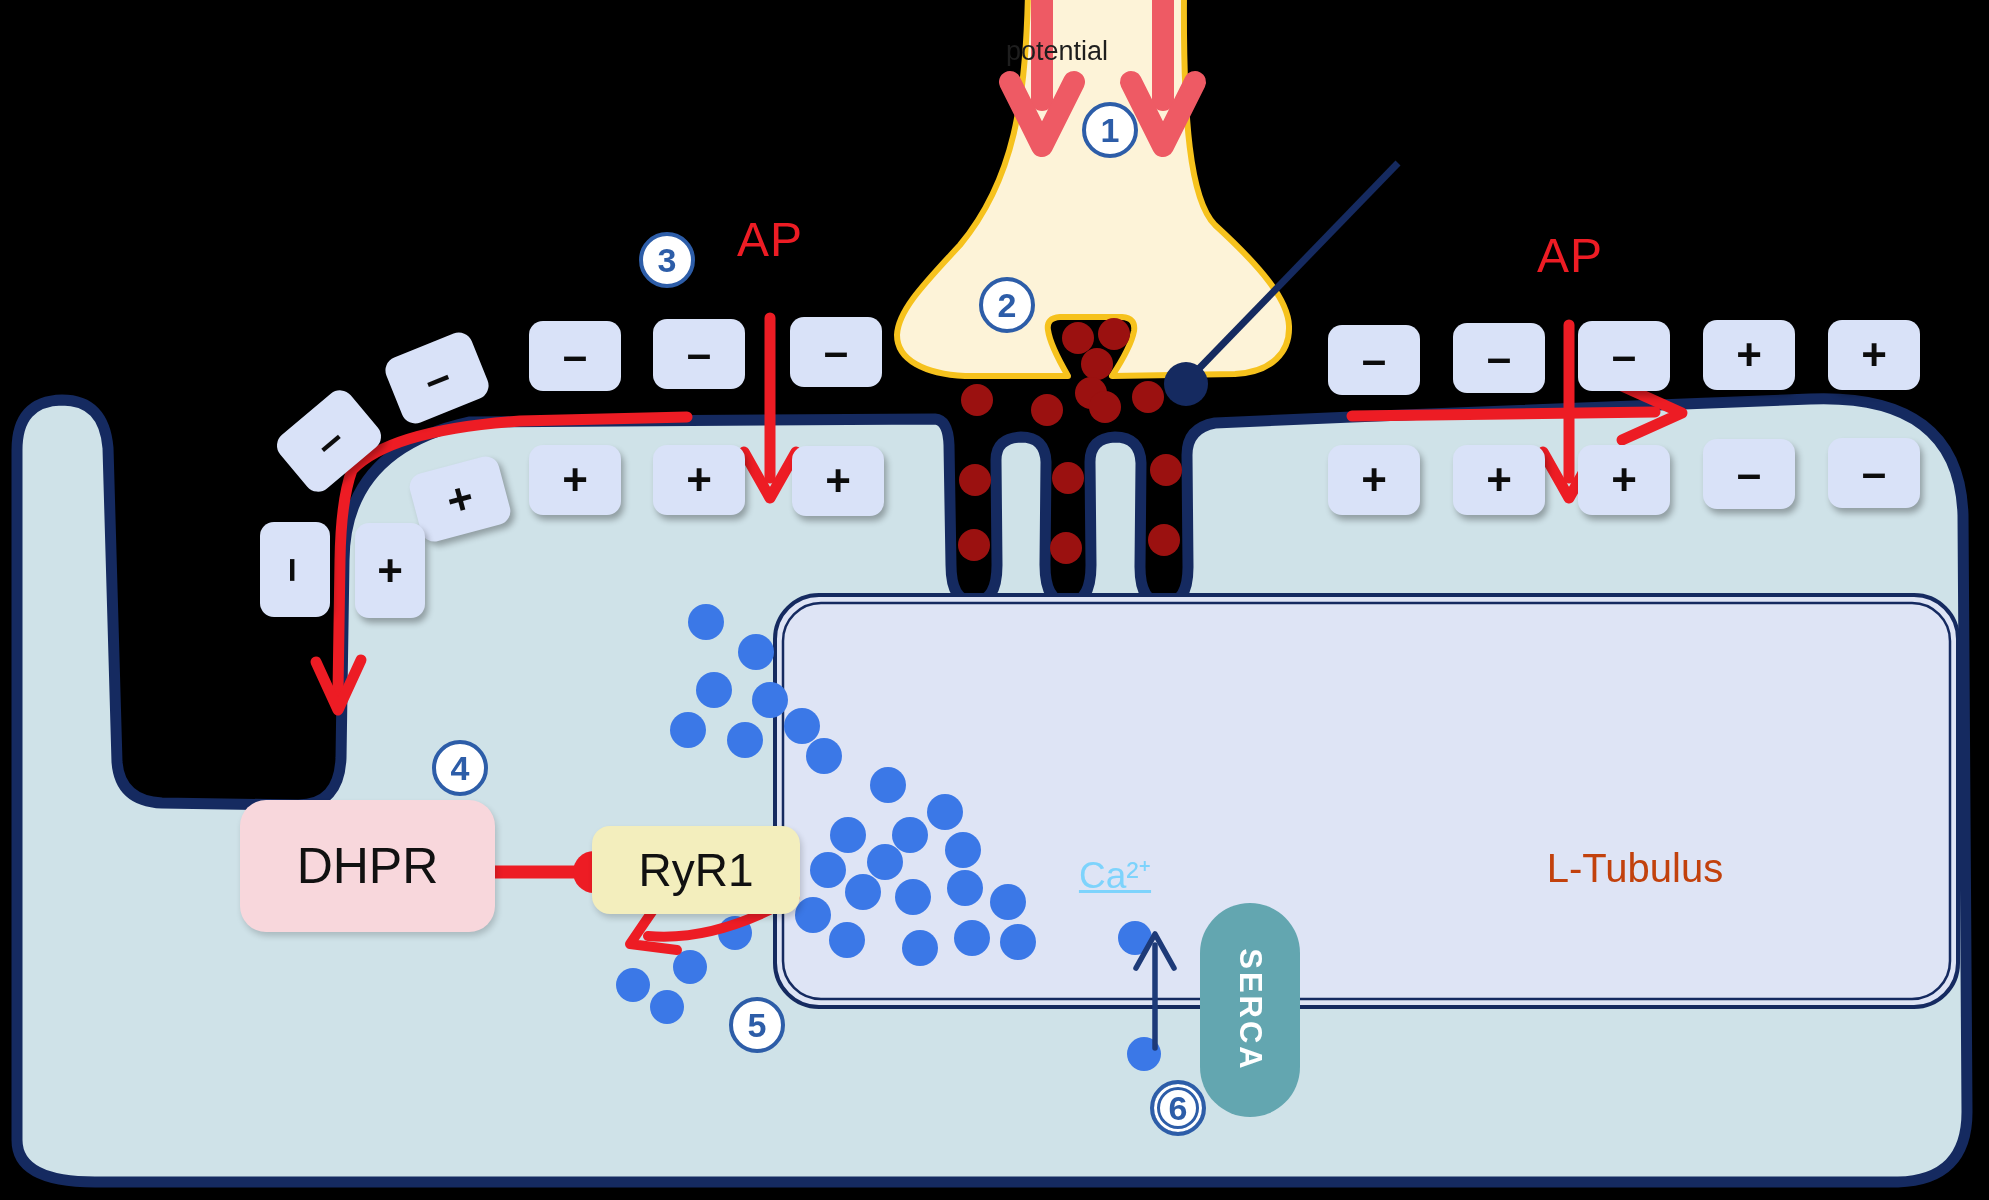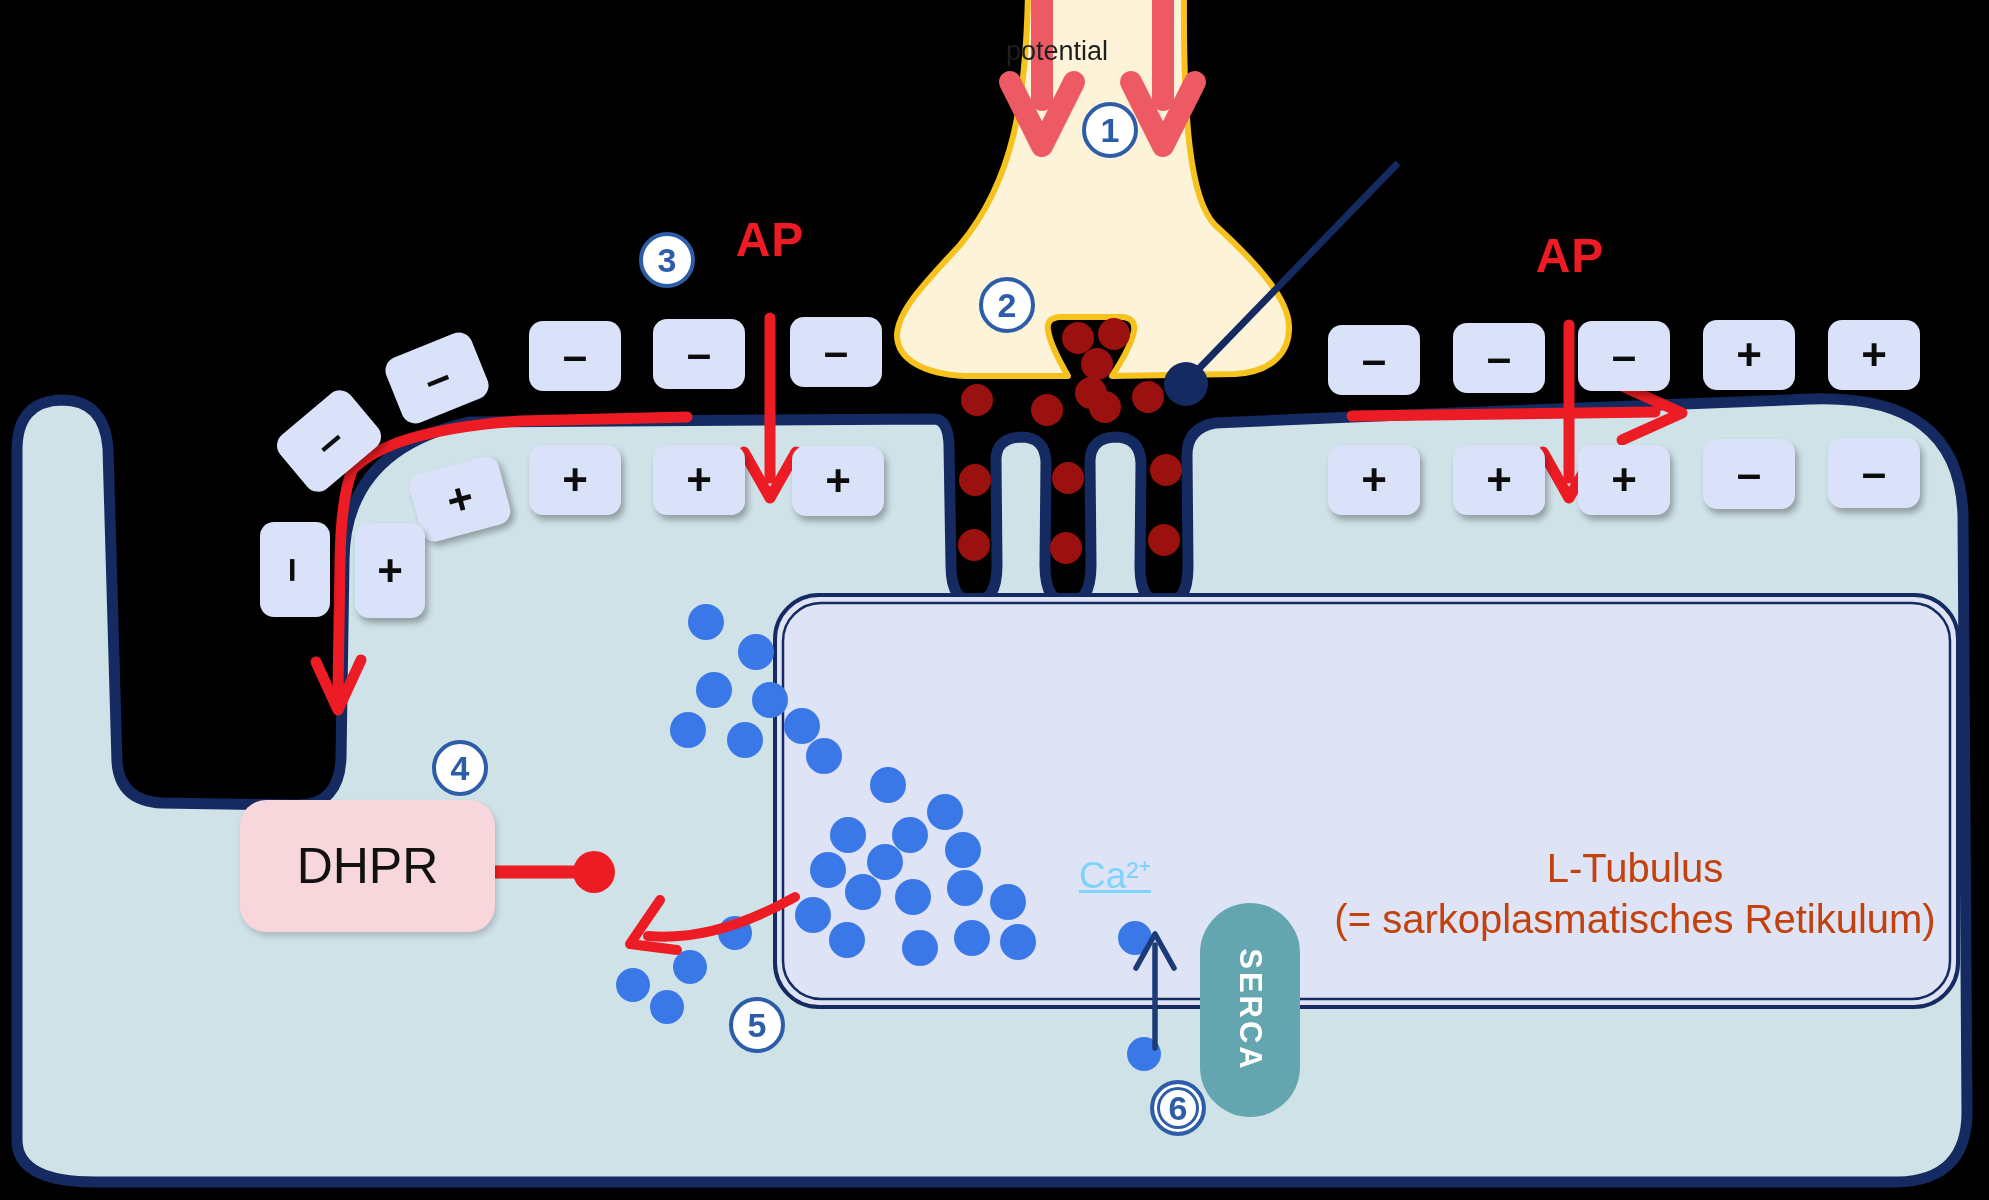--- a/index.html
+++ b/index.html
@@ -1,21 +1,21 @@
 <!DOCTYPE html>
 <html><head>
 <meta charset="utf-8">
 <style>
   html,body{margin:0;padding:0;background:#000;}
   #stage{position:relative;width:1989px;height:1200px;background:#000;overflow:hidden;
          font-family:"Liberation Sans",sans-serif;}
   #shapes{position:absolute;left:0;top:0;}
   .lbl{position:absolute;color:#1c1c1c;}
   .caption{font-size:27px;color:#1e1e1e;text-align:left;}
-  .ap{font-size:48px;font-weight:bold;color:#ed1c24;text-align:center;letter-spacing:1px;}
+  .ap{font-size:48px;font-weight:normal;color:#ed1c24;text-align:center;letter-spacing:1px;}
   .chip{position:absolute;width:92px;height:70px;border-radius:14px;background:#d9e2f8;
         display:flex;align-items:center;justify-content:center;font-size:44px;font-weight:bold;
         color:#0c0c0c;box-shadow:3px 5px 6px rgba(0,0,0,0.30);}
   .chip.tall{width:70px;height:95px;}
   .chip .rot90{display:inline-block;transform:rotate(90deg);}
   .stepc{position:absolute;width:56px;height:56px;border-radius:50%;background:#ffffff;
          border:4px solid #2d5da8;box-sizing:border-box;display:flex;align-items:center;
          justify-content:center;font-size:34px;font-weight:600;color:#2d5da8;}
   .stepc.double{box-shadow:inset 0 0 0 3px #ffffff, inset 0 0 0 6px #2d5da8;}
   .proteinbox{position:absolute;display:flex;align-items:center;justify-content:center;
@@ -184,24 +184,24 @@
   <div class="chip" style="left:1703px;top:320px;">+</div>
   <div class="chip" style="left:1828px;top:320px;">+</div>
 
   <div class="chip" style="left:1328px;top:445px;">+</div>
   <div class="chip" style="left:1453px;top:445px;">+</div>
   <div class="chip" style="left:1578px;top:445px;">+</div>
   <div class="chip" style="left:1703px;top:439px;">–</div>
   <div class="chip" style="left:1828px;top:438px;">–</div>
 
   <div class="proteinbox" id="dhpr-box">DHPR</div>
+  <div class="proteinbox" id="ryr1-box">RyR1</div>
   <div class="proteinbox" id="serca-pill">
     <span>SERCA</span>
   </div>
 
   <div class="lbl" id="ca-label">Ca²⁺</div>
 
   <div class="lbl" id="sr-label">
     <div>L-Tubulus</div>
-    <div>(= sarkoplasmatisches Retikulum)</div>
   </div>
 
 </div>
 
 </body></html>

